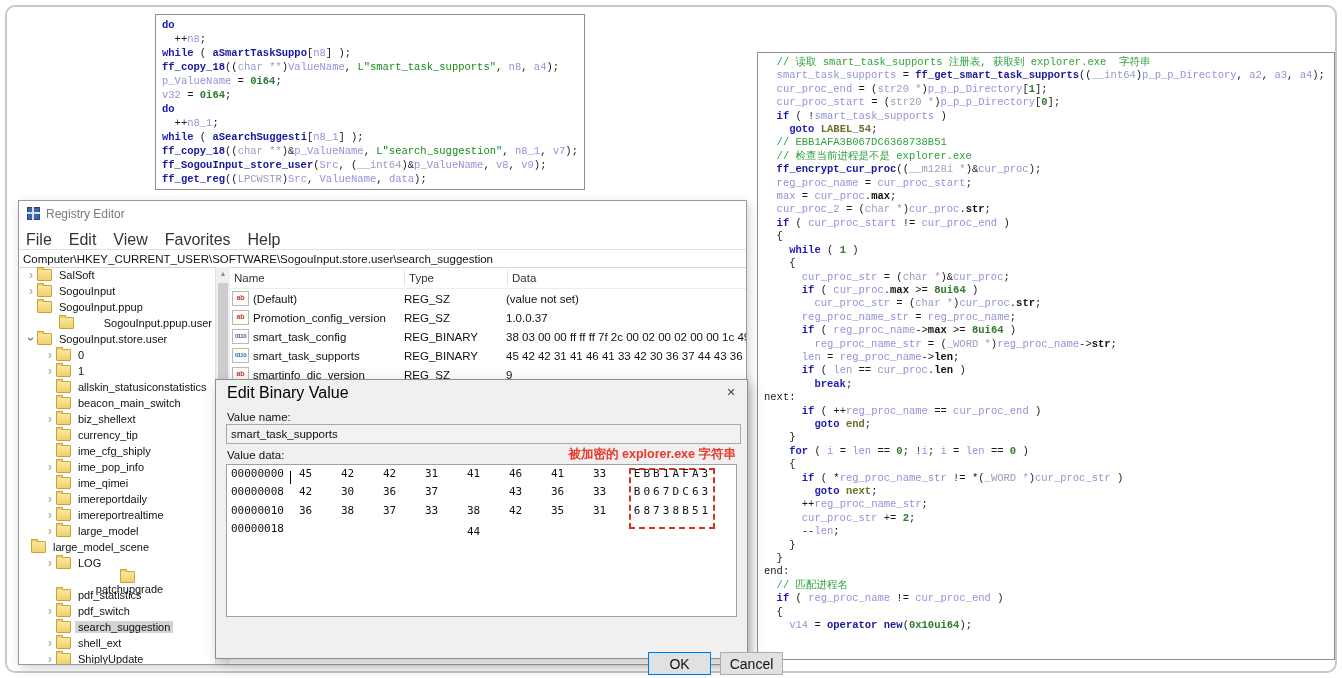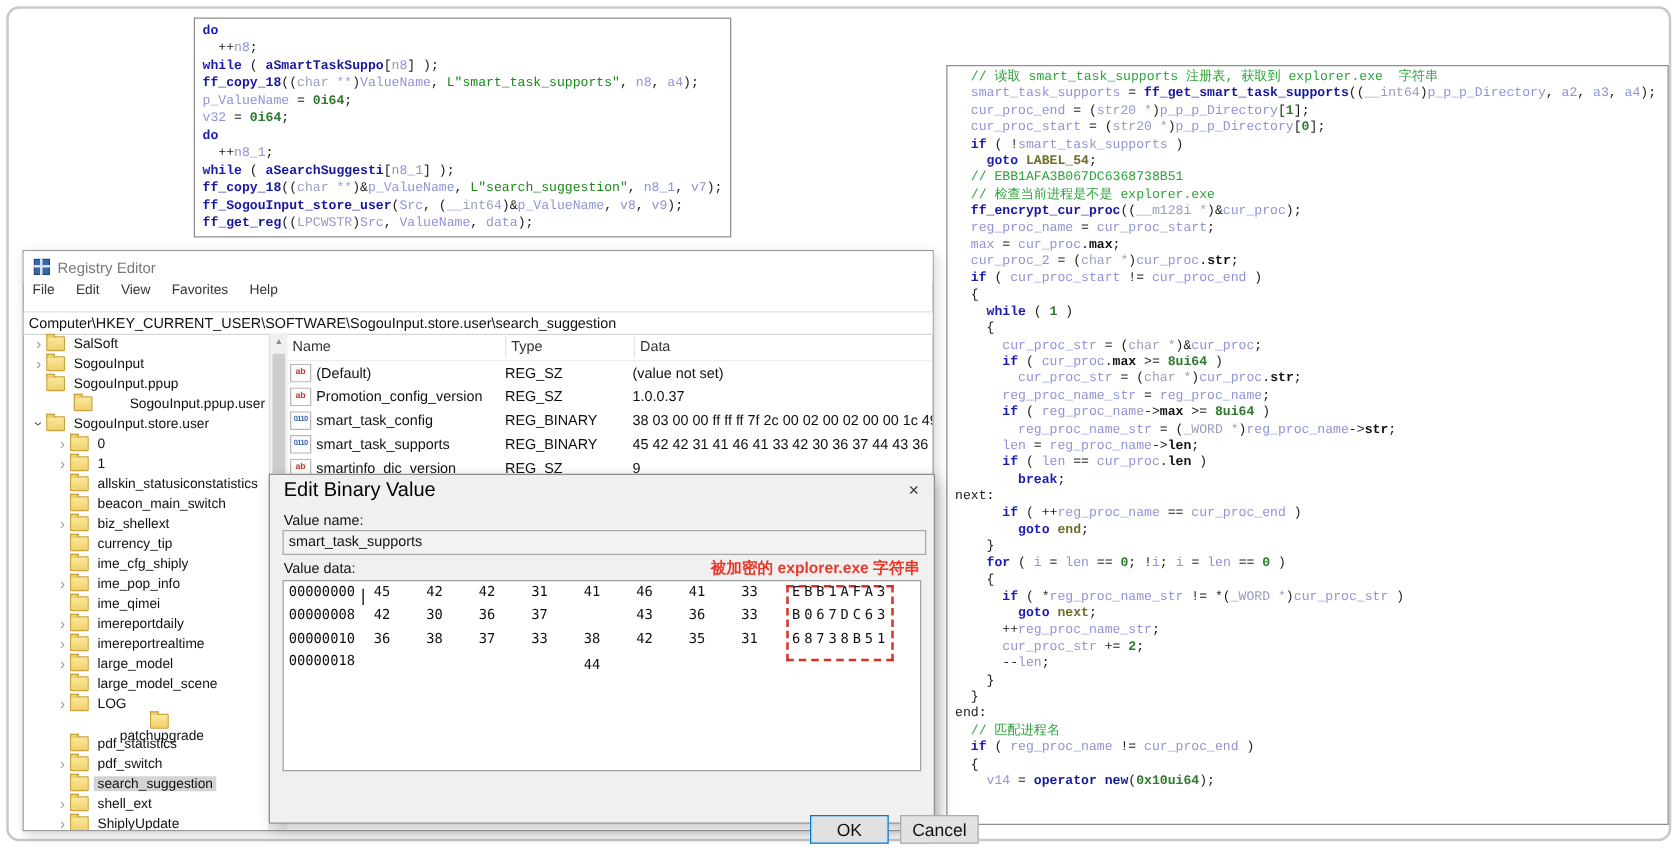--- a/index.html
+++ b/index.html
@@ -28,21 +28,21 @@
   .tk-mem{color:#111;font-weight:bold;}
 
   
   .regwin{position:absolute;left:18px;top:200px;width:727px;height:463px;background:#fff;
           border:1px solid #9b9b9b;box-shadow:2px 3px 10px rgba(0,0,0,0.18);font-size:11.5px;color:#111;}
   .titlebar{position:absolute;left:0;top:0;right:0;height:25px;background:#fff;display:flex;align-items:center;padding-left:8px;}
   .regicon{width:13px;height:13px;background:#3a66ad;box-shadow:inset 0 0 0 1px #27457a;position:relative;margin-right:6px;flex:none;}
   .regicon::before{content:"";position:absolute;left:0;right:0;top:5px;height:2px;background:#d7e3f5;}
   .regicon::after{content:"";position:absolute;top:0;bottom:0;left:5px;width:2px;background:#d7e3f5;}
   .wtitle{color:#7a7a7a;font-size:12px;}
-  .menubar{position:absolute;left:0;top:25px;right:12px;height:23px;display:flex;align-items:flex-start;padding-left:7px;gap:17px;color:#333;font-size:11px;}
+  .menubar{position:absolute;left:0;top:25px;right:12px;height:23px;display:flex;align-items:flex-end;padding-left:7px;gap:17px;color:#333;font-size:16px;}
   .addressbar{position:absolute;left:0;top:48px;right:0;height:17px;border-top:1px solid #e3e3e3;border-bottom:1px solid #d5d5d5;
               display:flex;align-items:center;padding-left:4px;font-size:11.5px;color:#111;background:#fff;}
   .regbody{position:absolute;left:0;top:66px;right:0;bottom:0;}
   .tree{position:absolute;left:0;top:0;width:196px;bottom:0;overflow:hidden;font-size:11px;}
   .trow{height:16px;display:flex;align-items:center;white-space:nowrap;}
   .chev{width:12px;flex:none;color:#9a9a9a;font-size:12px;line-height:10px;text-align:center;}
   .chev.expanded{transform:rotate(90deg);color:#4a4a4a;}
   .folder{width:13px;height:10px;flex:none;background:linear-gradient(#fbe89a,#f1d06e);border:1px solid #c9a33c;border-radius:1px;position:relative;margin-right:4px;}
   .folder::before{content:"";position:absolute;left:-1px;top:-3px;width:5px;height:2px;background:#f1d06e;border:1px solid #c9a33c;border-bottom:none;}
   .tlabel{padding:0 3px;}
@@ -201,21 +201,21 @@
           <div class="trow" style="padding-left: 25px;">
             <span class="chev collapsed">›</span>
             <span class="folder"></span>
             <span class="tlabel">imereportrealtime</span>
           </div>
           <div class="trow" style="padding-left: 25px;">
             <span class="chev collapsed">›</span>
             <span class="folder"></span>
             <span class="tlabel">large_model</span>
           </div>
-          <div class="trow" style="padding-left: 25px;">
+          <div class="trow" style="">
             <span class="chev none"></span>
             <span class="folder"></span>
             <span class="tlabel">large_model_scene</span>
           </div>
           <div class="trow" style="padding-left: 25px;">
             <span class="chev collapsed">›</span>
             <span class="folder"></span>
             <span class="tlabel">LOG</span>
           </div>
           <div class="trow" style="padding-left: 25px; flex-direction: column;">

